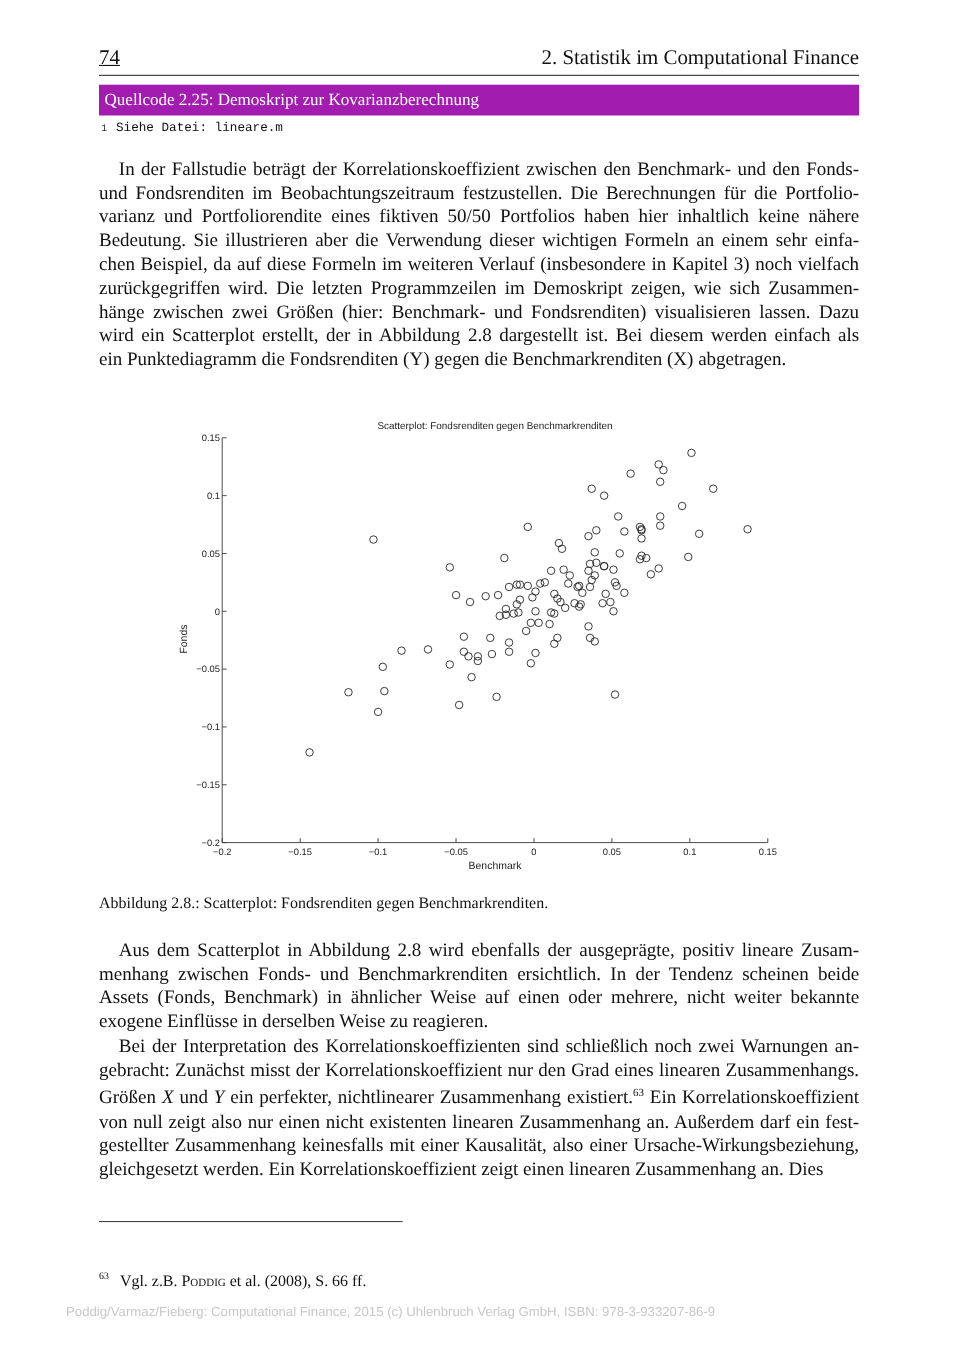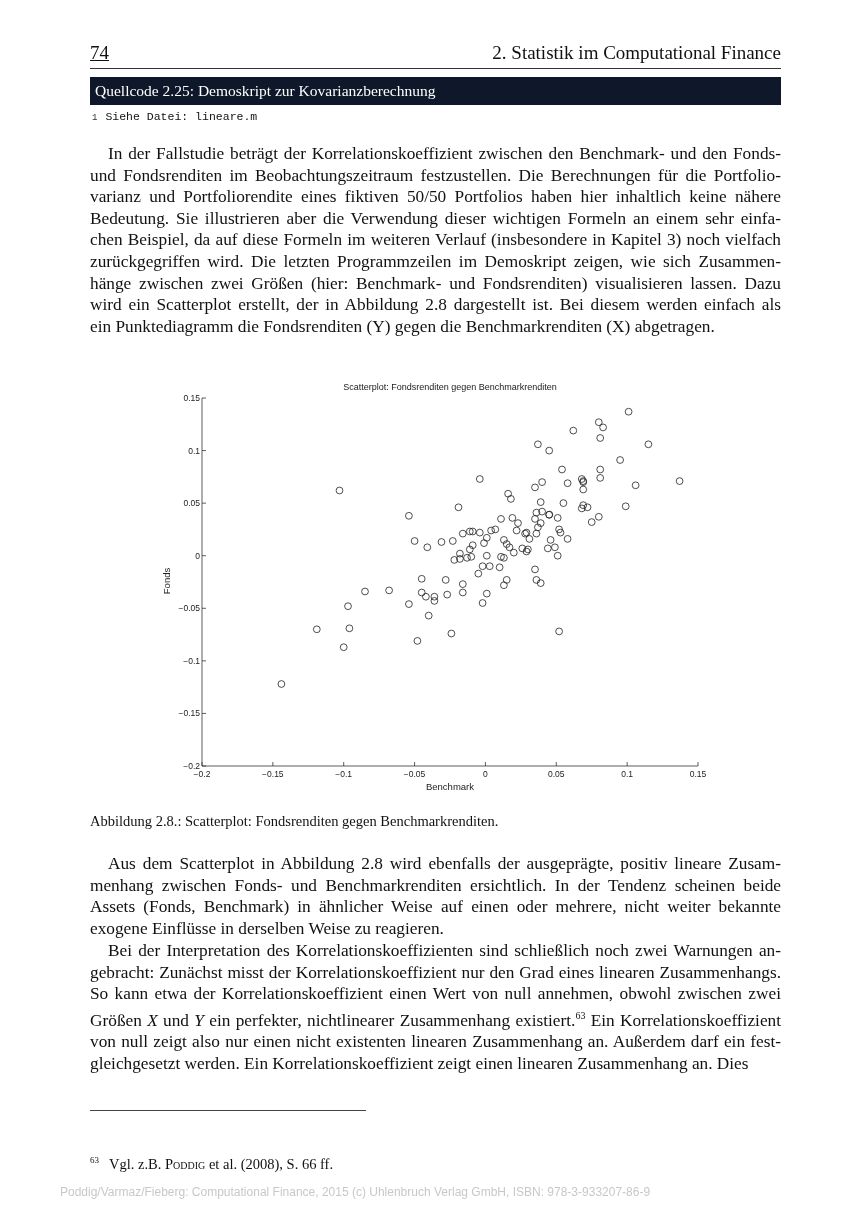--- a/index.html
+++ b/index.html
@@ -1,20 +1,20 @@
 <!DOCTYPE html>
 <html><head>
 <meta charset="utf-8">
 <style>
   html, body { margin: 0; padding: 0; background: #ffffff; }
   body { width: 867px; height: 1227px; position: relative; overflow: hidden; font-family: "Liberation Serif", serif; color: #111; }
   .runhead { position: absolute; left: 90px; top: 40px; width: 691px; height: 28px; border-bottom: 1px solid #333; font-size: 19px; }
   .runhead .pno { position: absolute; left: 0; top: 2px; text-decoration: underline; }
   .runhead .chap { position: absolute; right: 0; top: 2px; }
-  .codebar { position: absolute; left: 90px; top: 77px; width: 691px; height: 28px; background: #0f172a; color: #fff; font-size: 15.5px; line-height: 28px; box-sizing: border-box; padding-left: 5px; }
+  .codebar { position: absolute; left: 90px; top: 77px; width: 691px; height: 28px; background: #a21caf; color: #fff; font-size: 15.5px; line-height: 28px; box-sizing: border-box; padding-left: 5px; }
   .codeline { position: absolute; left: 92px; top: 110px; font-family: "Liberation Mono", monospace; font-size: 11.5px; color: #111; }
   .codeline .lno { font-size: 9px; color: #333; margin-right: 8px; }
   .para { position: absolute; left: 90px; width: 691px; font-size: 17.3px; line-height: 21.6px; text-align: justify; margin: 0; }
   .para .ln { display: block; text-align: justify; text-align-last: justify; white-space: nowrap; }
   .para .ln.last { text-align-last: left; }
   .para .ln.ind { text-indent: 18px; }
   .caption { position: absolute; left: 90px; top: 813px; font-size: 14.5px; }
   .fnrule { position: absolute; left: 90px; top: 1110px; width: 276px; height: 1px; background: #444; }
   .footnote { position: absolute; left: 90px; top: 1155px; font-size: 14.5px; text-align: center; }
   .footnote sup { font-size: 9px; margin-right: 10px; vertical-align: 6px; }
@@ -217,23 +217,23 @@
 
 <div class="para" id="p2" style="top:853px;">
     <span class="ln ind">Aus dem Scatterplot in Abbildung 2.8 wird ebenfalls der ausgeprägte, positiv lineare Zusam-</span>
     <span class="ln">menhang zwischen Fonds- und Benchmarkrenditen ersichtlich. In der Tendenz scheinen beide</span>
     <span class="ln">Assets (Fonds, Benchmark) in ähnlicher Weise auf einen oder mehrere, nicht weiter bekannte</span>
     <span class="ln last">exogene Einflüsse in derselben Weise zu reagieren.</span>
   </div>
 <div class="para" id="p3" style="top:940px;">
     <span class="ln ind">Bei der Interpretation des Korrelationskoeffizienten sind schließlich noch zwei Warnungen an-</span>
     <span class="ln">gebracht: Zunächst misst der Korrelationskoeffizient nur den Grad eines linearen Zusammenhangs.</span>
-    <span class="ln">So kann etwa der Korrelationskoeffizient einen Wert von null annehmen, obwohl zwischen zwei</span>
     <span class="ln"><span>Größen </span><i>X</i><span> und </span><i>Y</i><span> ein perfekter, nichtlinearer Zusammenhang existiert.</span><sup style="font-size: 10px; vertical-align: 7px;">63</sup><span> Ein Korrelationskoeffizient</span></span>
     <span class="ln">von null zeigt also nur einen nicht existenten linearen Zusammenhang an. Außerdem darf ein fest-</span>
+    <span class="ln">gestellter Zusammenhang keinesfalls mit einer Kausalität, also einer Ursache-Wirkungsbeziehung,</span>
     <span class="ln last">gleichgesetzt werden. Ein Korrelationskoeffizient zeigt einen linearen Zusammenhang an. Dies</span>
   </div>
 
 <div class="fnrule"></div>
 <div class="footnote">
   <sup>63</sup><span>Vgl. z.B. </span><span class="sc">Poddig</span><span> et al. (2008), S. 66 ff.</span>
 </div>
 
 <div class="watermark">Poddig/Varmaz/Fieberg: Computational Finance, 2015  (c) Uhlenbruch Verlag GmbH, ISBN: 978-3-933207-86-9</div>
 

